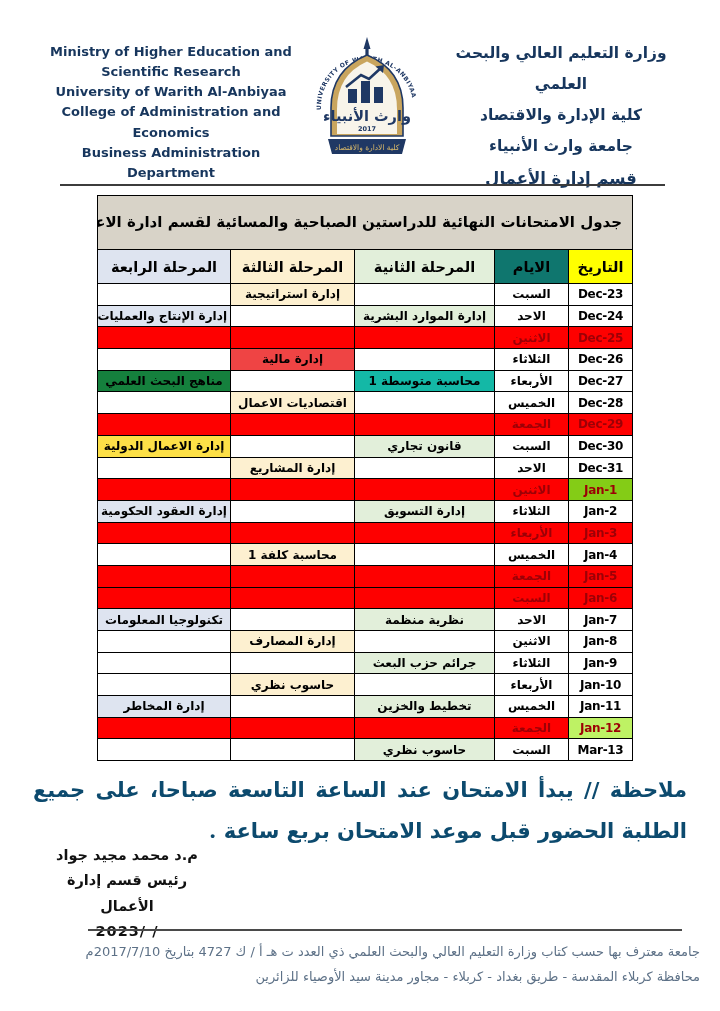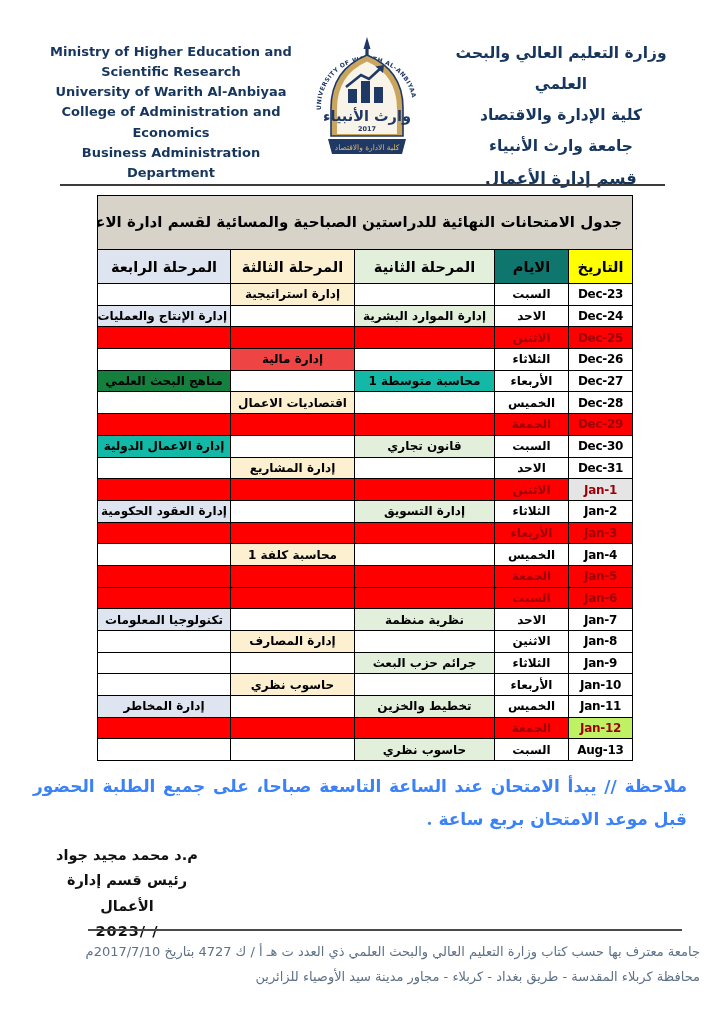--- a/index.html
+++ b/index.html
@@ -26,21 +26,21 @@
     border:1.4px solid #000; text-align:center; vertical-align:middle;
     overflow:hidden; white-space:nowrap; }
   th.title-cell { height:54px; font-size:15px; font-weight:800; color:#000;
     line-height:1.75; white-space:normal; padding:2px 10px; }
   tr.cols-row th { height:34px; font-size:14.5px; font-weight:800; color:#000; }
   tbody td { height:21.7px; font-size:12px; font-weight:700; color:#000; padding:0 3px; }
   tbody tr.holiday td { color:#9c0006; }
   td.c-date { font-family:"DejaVu Sans", sans-serif; letter-spacing:-0.3px; }
   
   .note { position:absolute; top:770px; right:33px; left:33px; direction:rtl;
-    text-align:justify; font-size:17px; font-weight:800; color:#3b82f6;
+    text-align:justify; font-size:21px; font-weight:800; color:#0c4a6e;
     line-height:1.95; font-family:"DejaVu Serif","DejaVu Sans",serif; }
   .signature { position:absolute; top:843px; left:38px; width:178px;
     text-align:center; direction:rtl; font-size:14.5px; font-weight:800;
     color:#111; line-height:1.75; }
   .signature .sig-date { direction:ltr; letter-spacing:1px; }
   
   .footer-rule { position:absolute; top:929px; left:88px; width:594px; height:1.6px;
     background:#4a4a4a; }
   .doc-footer { position:absolute; top:939px; left:20px; right:20px;
     text-align:right; direction:rtl; color:#5d7187; font-size:13px;
@@ -161,31 +161,31 @@
           <td class="c-day" style="background: rgb(254, 0, 0);">الجمعة</td>
           <td class="c-stage2" style="background: rgb(254, 0, 0);"></td>
           <td class="c-stage3" style="background: rgb(254, 0, 0);"></td>
           <td class="c-stage4" style="background: rgb(254, 0, 0);"></td>
         </tr>
         <tr>
           <td class="c-date">30-Dec</td>
           <td class="c-day">السبت</td>
           <td class="c-stage2" style="background: rgb(226, 239, 218);">قانون تجاري</td>
           <td class="c-stage3"></td>
-          <td class="c-stage4" style="background: #14b8a6;">إدارة الاعمال الدولية</td>
+          <td class="c-stage4" style="background: #fde047;">إدارة الاعمال الدولية</td>
         </tr>
         <tr>
           <td class="c-date">31-Dec</td>
           <td class="c-day">الاحد</td>
           <td class="c-stage2"></td>
           <td class="c-stage3" style="background: rgb(253, 240, 208);">إدارة المشاريع</td>
           <td class="c-stage4"></td>
         </tr>
         <tr class="holiday">
-          <td class="c-date" style="background: #e5e5e5;">1-Jan</td>
+          <td class="c-date" style="background: #84cc16;">1-Jan</td>
           <td class="c-day" style="background: rgb(254, 0, 0);">الاثنين</td>
           <td class="c-stage2" style="background: rgb(254, 0, 0);"></td>
           <td class="c-stage3" style="background: rgb(254, 0, 0);"></td>
           <td class="c-stage4" style="background: rgb(254, 0, 0);"></td>
         </tr>
         <tr>
           <td class="c-date">2-Jan</td>
           <td class="c-day">الثلاثاء</td>
           <td class="c-stage2" style="background: rgb(226, 239, 218);">إدارة التسويق</td>
           <td class="c-stage3"></td>
@@ -255,21 +255,21 @@
           <td class="c-stage4" style="background: rgb(222, 228, 240);">إدارة المخاطر</td>
         </tr>
         <tr class="holiday">
           <td class="c-date" style="background: #bef264;">12-Jan</td>
           <td class="c-day" style="background: rgb(254, 0, 0);">الجمعة</td>
           <td class="c-stage2" style="background: rgb(254, 0, 0);"></td>
           <td class="c-stage3" style="background: rgb(254, 0, 0);"></td>
           <td class="c-stage4" style="background: rgb(254, 0, 0);"></td>
         </tr>
         <tr>
-          <td class="c-date">13-Aug</td>
+          <td class="c-date">13-Mar</td>
           <td class="c-day">السبت</td>
           <td class="c-stage2" style="background: rgb(226, 239, 218);">حاسوب نظري</td>
           <td class="c-stage3"></td>
           <td class="c-stage4"></td>
         </tr>
       </tbody>
   </table>
 
   <p class="note">ملاحظة // يبدأ الامتحان عند الساعة التاسعة صباحا، على جميع الطلبة الحضور قبل موعد الامتحان بربع ساعة .</p>
 

